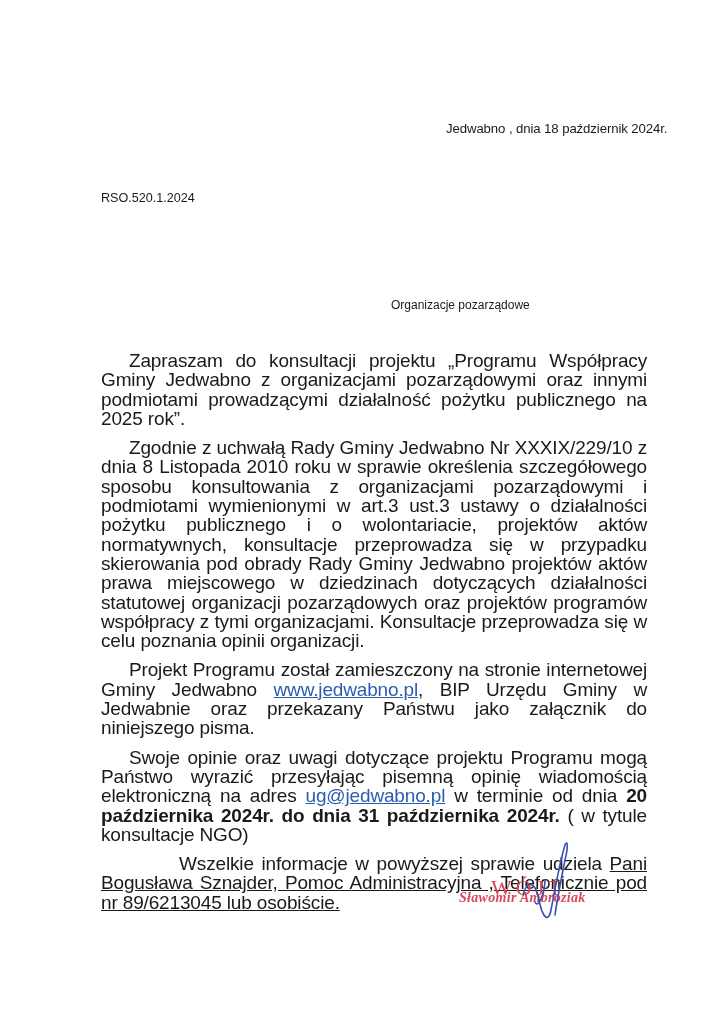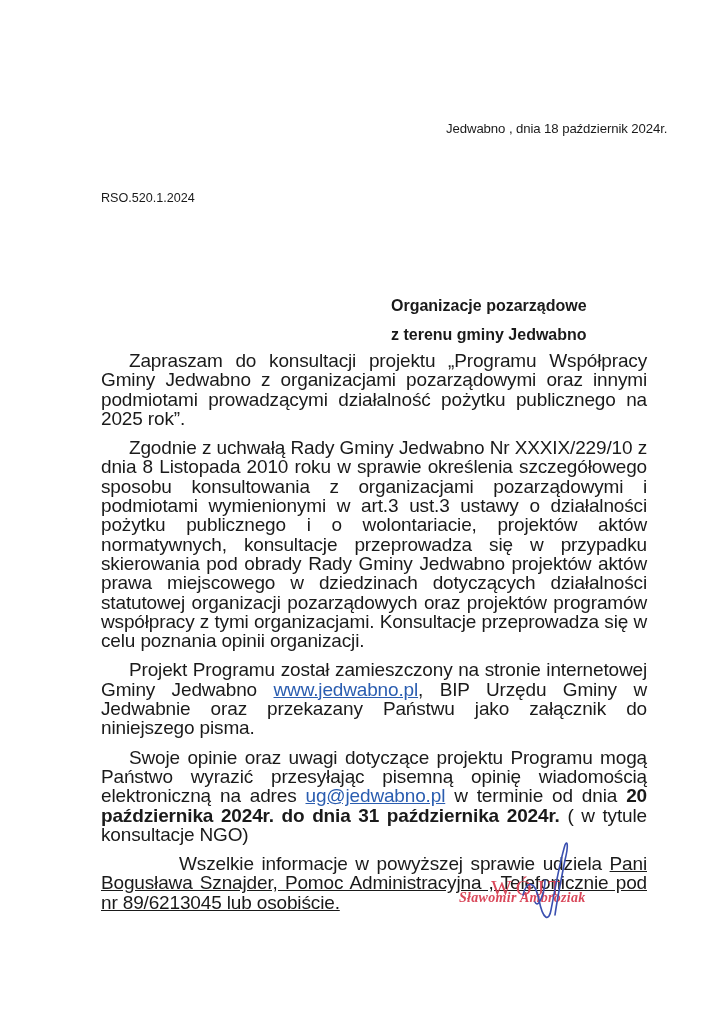--- a/index.html
+++ b/index.html
@@ -13,21 +13,21 @@
     position: absolute; left: 431px; top: 121px;
     font-size: 13.2px; letter-spacing: -0.1px;
   }
   .ref {
     position: absolute; left: 86px; top: 191px;
     font-size: 12.6px;
     text-align: right;
   }
   .addressee {
     position: absolute; left: 376px; top: 291px;
-    font-size: 16px; font-weight: bold; line-height: 29px;
+    font-size: 12px; font-weight: normal; line-height: 29px;
   }
   .body {
     position: absolute; left: 86px; top: 351px; width: 546px;
     font-size: 19px; line-height: 19.3px; text-align: justify;
     letter-spacing: -0.15px;
   }
   .body p { margin: 0 0 10px 0; text-indent: 28px; }
   .body p.p-last { text-indent: 78px; margin-top: 0; }
   .link { color: #2a5db0; text-decoration: underline; }
   .underline { text-decoration: underline; }
@@ -49,21 +49,20 @@
 </style>
 </head>
 <body>
 
 <div class="page">
   <div class="date">Jedwabno , dnia 18 październik 2024r.</div>
   <div class="ref">RSO.520.1.2024</div>
 
   <div class="addressee">
     <div>Organizacje pozarządowe</div>
-    <div>z terenu gminy Jedwabno</div>
   </div>
 
   <div class="body">
     <p>Zapraszam do konsultacji projektu „Programu Współpracy Gminy Jedwabno z organizacjami pozarządowymi oraz innymi podmiotami prowadzącymi działalność pożytku publicznego na 2025 rok”.</p>
     <p>Zgodnie z uchwałą Rady Gminy Jedwabno Nr XXXIX/229/10 z dnia 8 Listopada 2010 roku w sprawie określenia szczegółowego sposobu konsultowania z organizacjami pozarządowymi i podmiotami wymienionymi w art.3 ust.3 ustawy o działalności pożytku publicznego i o wolontariacie, projektów aktów normatywnych, konsultacje przeprowadza się w przypadku skierowania pod obrady Rady Gminy  Jedwabno  projektów aktów prawa miejscowego w dziedzinach dotyczących działalności statutowej organizacji pozarządowych  oraz projektów programów współpracy z tymi organizacjami. Konsultacje przeprowadza się w celu poznania opinii organizacji.</p>
     <p><span>Projekt Programu został zamieszczony na stronie internetowej Gminy Jedwabno </span><a class="link">www.jedwabno.pl</a><span>, BIP Urzędu Gminy w Jedwabnie oraz przekazany Państwu jako załącznik do niniejszego pisma.</span></p>
     <p><span>Swoje opinie oraz uwagi dotyczące projektu Programu mogą Państwo wyrazić przesyłając pisemną opinię wiadomością elektroniczną na adres </span><a class="link">ug@jedwabno.pl</a><span> w terminie od  dnia </span><span class="bold">20 października 2024r. do dnia 31 października 2024r.</span><span> ( w tytule konsultacje NGO)</span></p>
     <p class="p-last"><span>Wszelkie informacje w powyższej sprawie udziela </span><span class="underline">Pani Bogusława Sznajder, Pomoc Administracyjna , Telefonicznie pod nr 89/6213045 lub osobiście.</span></p>
   </div>
 

